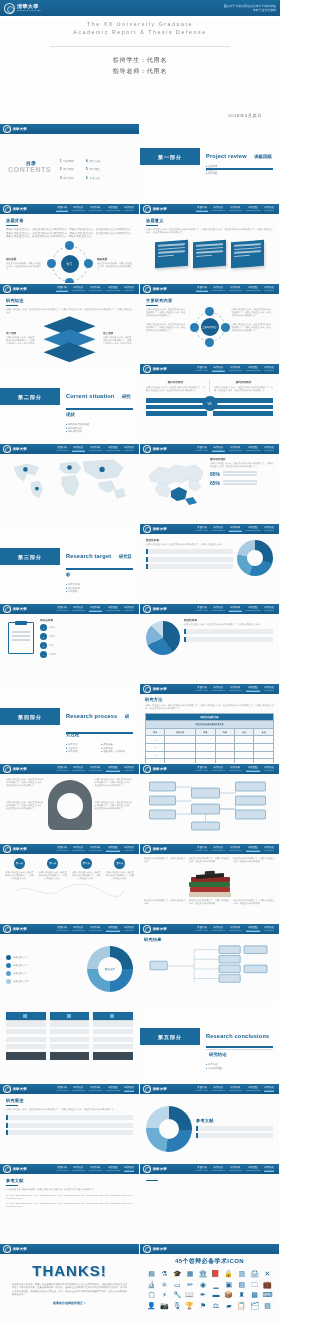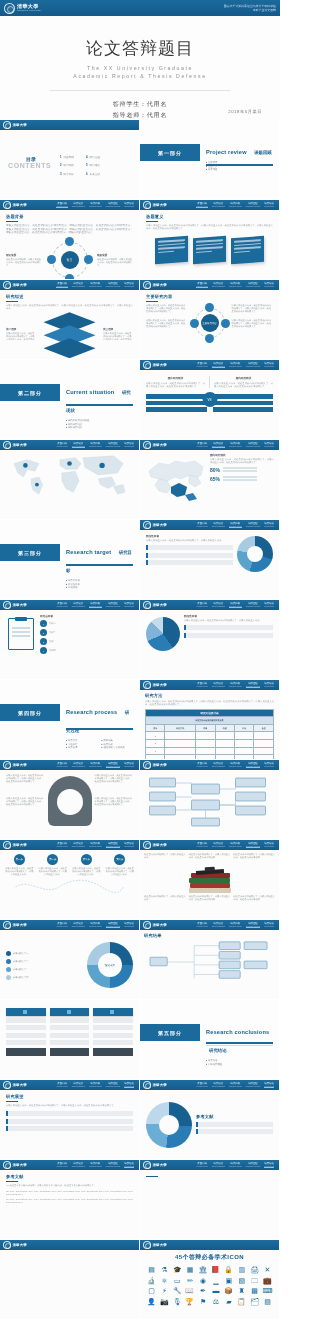--- a/index.html
+++ b/index.html
@@ -271,21 +271,20 @@
         <div class="tb-sub">Tsinghua University</div>
       </div>
     </div>
     <div class="tb-right">
       <div>国家大学计算机系信息与技术学科科研组</div>
       <div>本科毕业论文答辩</div>
     </div>
   </div>
 
   <div class="cover">
-    <div class="ctitle">论文答辩题目</div>
     <div class="csub">
       <div>The XX University Graduate</div>
       <div>Academic Report &amp; Thesis Defense</div>
     </div>
     <div class="crule"></div>
     <div class="cmeta" style="margin-top:8px;">
       <div>答辩学生：代用名</div>
       <div>指导老师：代用名</div>
     </div>
     <div class="cdate">2018年5月某日</div>
@@ -1511,20 +1510,25 @@
         <div class="ptext sm" style="margin-bottom:2.5px;"></div>
         <div class="ptext sm"></div>
       </div>
     </div>
 
     <div class="slide">
       <div class="shead">
         <div class="seal"></div>
         <span class="hname">清華大學</span>
       </div>
+      <div class="sbody" style="padding:2px 2px;">
+        <div class="thanks">THANKS!</div>
+        <div class="thanks-body">在学校的美好时光中，我要一直感谢我的导师在论文撰写过程中给予的一丝不苟的指导，感谢同窗好友在学习生活中给予了我无私的帮助，也要感谢我的家人的支持。感谢各位老师在百忙之中抽出时间参加我的论文答辩，恳请各位老师批评指正，我将虚心接受并认真改进。最后，祝愿各位老师工作顺利身体健康万事如意，祝各位同学前程似锦学业有成！</div>
+        <div class="thanks-foot">恳请各位老师批评指正！</div>
+      </div>
     </div>
 
     <div class="slide">
       <div class="shead">
         <div class="seal"></div>
         <span class="hname">清華大學</span>
       </div>
       <div class="sbody" style="padding:0;">
         <div class="icontitle">45个答辩必备学术ICON</div>
         <div class="icongrid">

